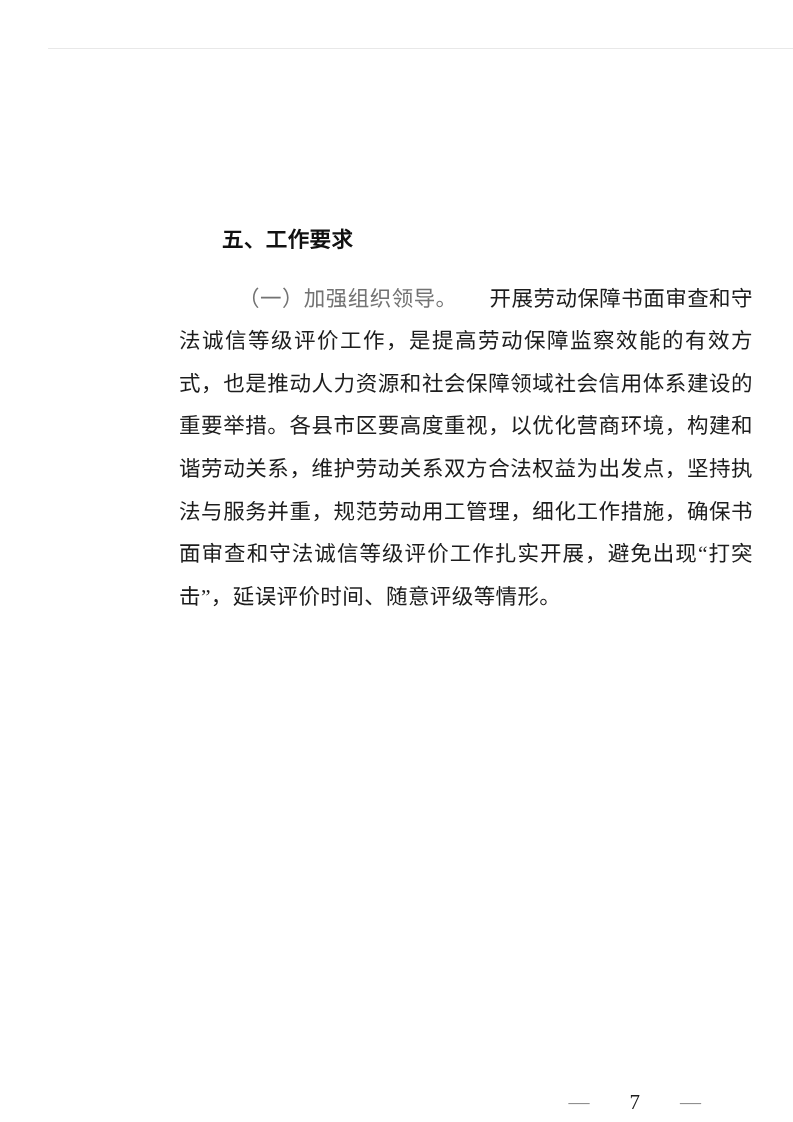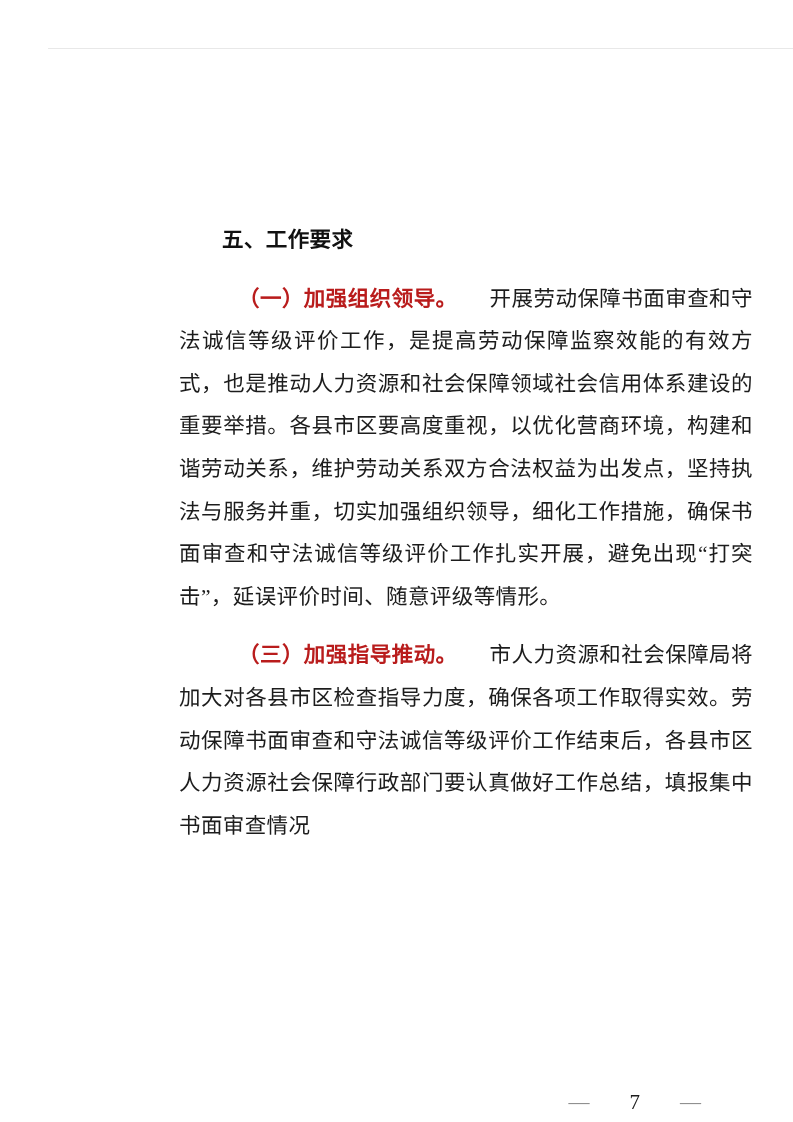--- a/index.html
+++ b/index.html
@@ -33,22 +33,22 @@
     font-family: "Liberation Sans", "DejaVu Sans", sans-serif;
     text-indent: 2em;
     font-size: 21.5px;
     line-height: 42.6px;
     color: #111111;
   }
   .para {
     text-indent: 2em;
   }
   .para .lead {
-    font-weight: bold;
-    color: #b91c1c;
+    font-weight: normal;
+    color: #737373;
   }
   .para .body-text {
     font-weight: normal;
   }
   .page-number {
     position: absolute;
     top: 1024px;
     right: 106px;
     font-size: 21px;
     line-height: 26px;
@@ -67,22 +67,21 @@
 </style>
 </head>
 <body>
 
 <div class="page">
 
   <div class="content">
 
     <div class="section-heading">五、工作要求</div>
 
-    <p class="para"><span class="lead">（一）加强组织领导。</span><span class="body-text">开展劳动保障书面审查和守法诚信等级评价工作，是提高劳动保障监察效能的有效方式，也是推动人力资源和社会保障领域社会信用体系建设的重要举措。各县市区要高度重视，以优化营商环境，构建和谐劳动关系，维护劳动关系双方合法权益为出发点，坚持执法与服务并重，切实加强组织领导，细化工作措施，确保书面审查和守法诚信等级评价工作扎实开展，避免出现“打突击”，延误评价时间、随意评级等情形。</span></p>
+    <p class="para"><span class="lead">（一）加强组织领导。</span><span class="body-text">开展劳动保障书面审查和守法诚信等级评价工作，是提高劳动保障监察效能的有效方式，也是推动人力资源和社会保障领域社会信用体系建设的重要举措。各县市区要高度重视，以优化营商环境，构建和谐劳动关系，维护劳动关系双方合法权益为出发点，坚持执法与服务并重，规范劳动用工管理，细化工作措施，确保书面审查和守法诚信等级评价工作扎实开展，避免出现“打突击”，延误评价时间、随意评级等情形。</span></p>
 
 
-    <p class="para"><span class="lead">（三）加强指导推动。</span><span class="body-text">市人力资源和社会保障局将加大对各县市区检查指导力度，确保各项工作取得实效。劳动保障书面审查和守法诚信等级评价工作结束后，各县市区人力资源社会保障行政部门要认真做好工作总结，填报集中书面审查情况</span></p>
 
   </div>
 
   <div class="page-number"><span class="dash">—</span><span class="num">7</span><span class="dash">—</span></div>
 
 </div>
 
 </body></html>

